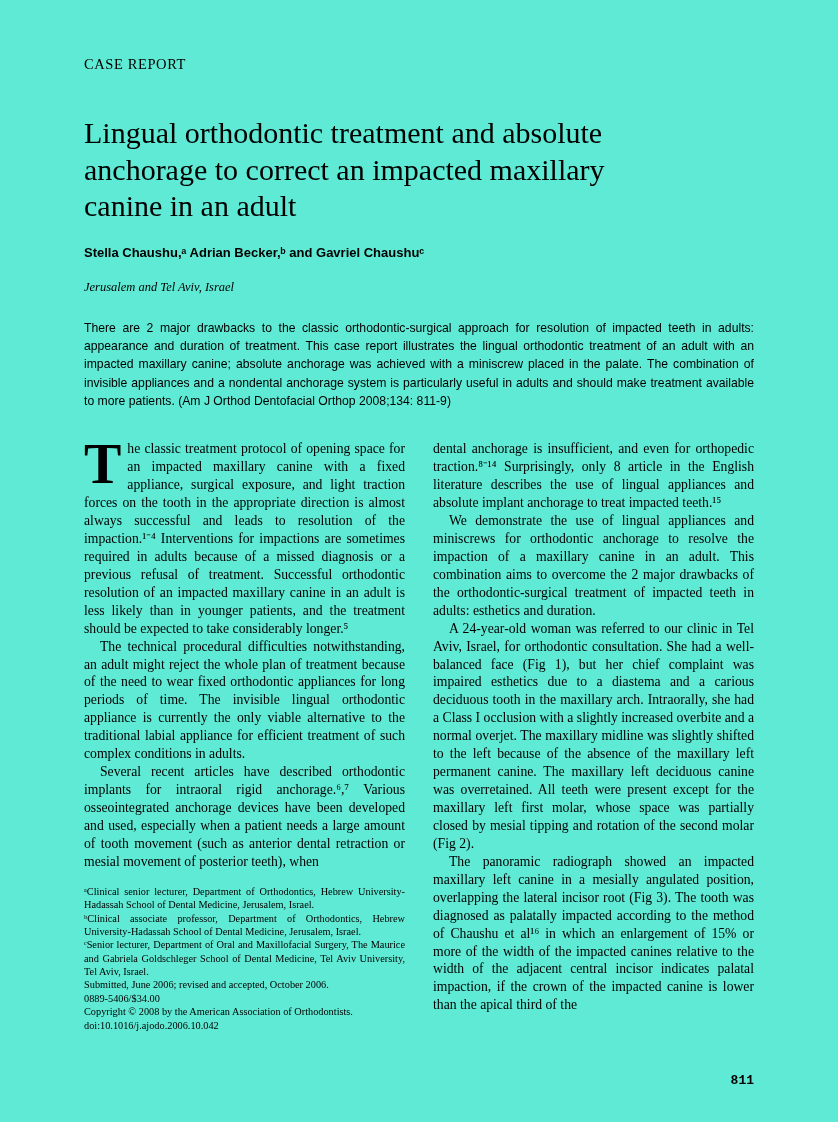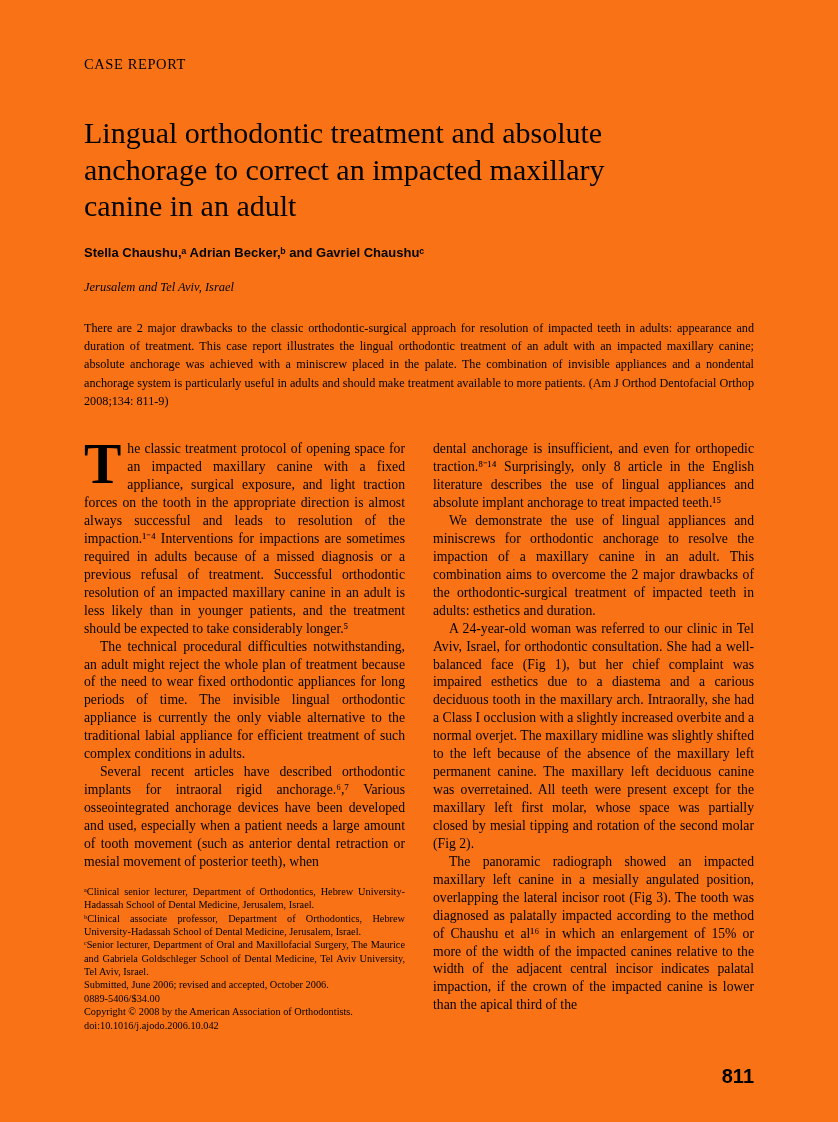--- a/index.html
+++ b/index.html
@@ -7,21 +7,21 @@
   body {
     width: 838px; height: 1122px;
     font-family: "Liberation Serif", serif;
     color: #000;
     position: relative;
   }
   .page {
     position: relative;
     width: 838px; height: 1122px;
     padding: 56px 84px 40px 84px;
-    background: #f97316;
+    background: #5eead4;
     overflow: hidden;
   }
   .kicker {
     font-size: 14.5px;
     letter-spacing: 0.6px;
     margin-bottom: 42px;
   }
   .title {
     font-family: "Liberation Serif", serif;
     font-weight: 400;
@@ -35,21 +35,21 @@
     font-weight: bold;
     font-size: 13px;
     margin-bottom: 20px;
   }
   .affiliation {
     font-style: italic;
     font-size: 12.5px;
     margin-bottom: 24px;
   }
   .abstract {
-    font-family: Liberation Serif, serif;
+    font-family: Liberation Sans, sans-serif;
     font-size: 12.2px;
     line-height: 1.5;
     text-align: justify;
     margin-bottom: 30px;
   }
   .columns {
     display: flex;
     gap: 28px;
   }
   .col {
@@ -84,23 +84,23 @@
     font-family: "Liberation Sans", sans-serif;
     font-weight: bold;
     font-size: 13px;
     margin: 15px 0 9px 0;
     letter-spacing: 0.2px;
   }
   .page-number {
     position: absolute;
     right: 84px;
     bottom: 34px;
-    font-family: Liberation Sans, sans-serif;
+    font-family: Liberation Mono, monospace;
     font-weight: bold;
-    font-size: 20px;
+    font-size: 13px;
   }
 </style>
 </head>
 <body>
 
 <main class="page">
 
   <header>
     <div class="kicker">CASE REPORT</div>
     <h1 class="title">Lingual orthodontic treatment and absolute anchorage to correct an impacted maxillary canine in an adult</h1>

